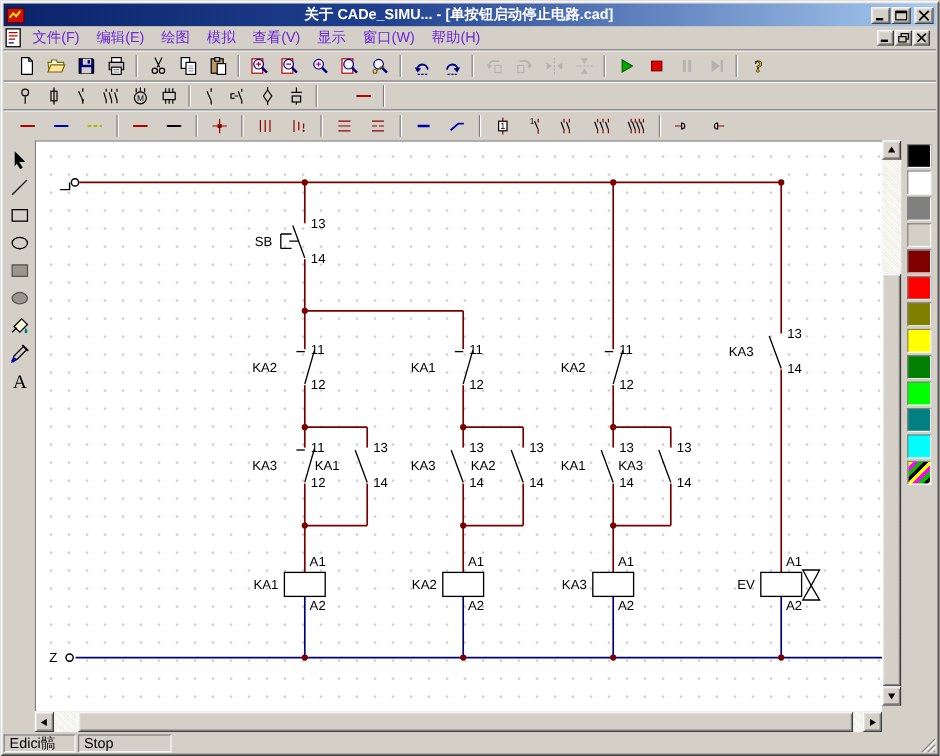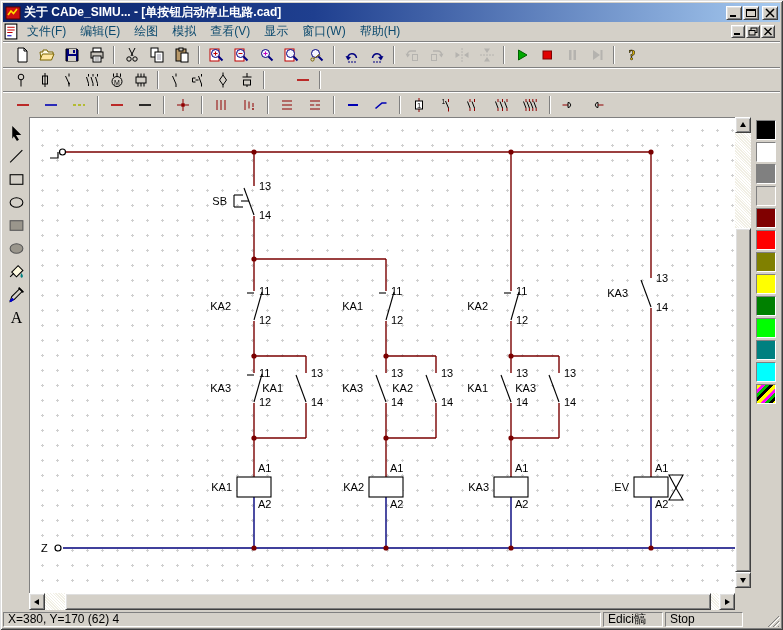--- a/index.html
+++ b/index.html
@@ -3,27 +3,27 @@
 <meta charset="utf-8">
 <style>
   *{margin:0;padding:0;box-sizing:border-box;}
   html,body{width:783px;height:630px;overflow:hidden;}
   body{font-family:"Liberation Sans",sans-serif;background:#d4d0c8;}
   #win{position:relative;width:783px;height:630px;background:#d4d0c8;
        box-shadow:inset 1px 1px 0 #dfdfdf,inset -1px -1px 0 #404040,inset 2px 2px 0 #fff,inset -2px -2px 0 #808080;}
   
   .titlebar{position:absolute;left:3px;top:3px;right:3px;height:19px;
     background:linear-gradient(90deg,#0a246a,#1f3f8f 40%,#a6caf0);display:flex;align-items:center;padding:0 2px;}
-  .titlebar .ttext{color:#fff;font-size:12px;font-weight:bold;margin-left:3px;white-space:nowrap;overflow:hidden;flex:1;}
+  .titlebar .ttext{color:#fff;font-size:12px;font-weight:bold;margin-left:19px;white-space:nowrap;overflow:hidden;flex:1;text-align:center;}
   .b3d{background:#d4d0c8;border:1px solid;border-color:#fff #404040 #404040 #fff;
        box-shadow:inset 1px 1px 0 #dfdfdf,inset -1px -1px 0 #808080;display:flex;align-items:center;justify-content:center;}
   .capbtn{width:16px;height:14px;margin-left:1px;}
   
   .menubar{position:absolute;left:3px;top:22px;right:3px;height:19px;display:flex;align-items:center;font-size:12px;background:#d4d0c8;}
-  .menu-item{padding:2px 7px;white-space:nowrap;color:#0c4a6e;}
+  .menu-item{padding:2px 7px;white-space:nowrap;color:#6d28d9;}
   .childbtns{margin-left:auto;margin-right:5px;display:flex;}
   .childbtn{width:14px;height:13px;margin-left:1px;}
   
   .tbar{position:absolute;left:3px;right:3px;display:flex;align-items:center;padding-left:6px;
         border-top:1px solid #808080;box-shadow:inset 0 1px 0 #fff;background:#d4d0c8;}
   #tb1{top:41px;height:26px;} #tb2{top:67px;height:24px;} #tb3{top:91px;height:26px;}
   .tbbtn{width:25px;height:22px;display:flex;align-items:center;justify-content:center;background:transparent;border:1px solid transparent;}
   #tb2 .tbbtn{width:24px;height:20px;} #tb3 .tbbtn{width:28px;height:22px;}
   .tbbtn.disabled svg{filter:grayscale(1) opacity(.5);}
   .tbsep{width:2px;height:18px;border-left:1px solid #808080;border-right:1px solid #fff;margin:0 4px;}
@@ -759,21 +759,20 @@
         <div class="swatch" style="background: rgb(255, 255, 0);"></div>
         <div class="swatch" style="background: rgb(0, 128, 0);"></div>
         <div class="swatch" style="background: rgb(0, 255, 0);"></div>
         <div class="swatch" style="background: rgb(0, 128, 128);"></div>
         <div class="swatch" style="background: rgb(0, 255, 255);"></div>
         <div class="swatch" style="background: repeating-linear-gradient(135deg, rgb(255, 255, 0) 0px, rgb(255, 255, 0) 3px, rgb(255, 0, 255) 3px, rgb(255, 0, 255) 6px, rgb(0, 192, 0) 6px, rgb(0, 192, 0) 9px, rgb(0, 0, 0) 9px, rgb(0, 0, 0) 12px);"></div>
       </div>
   </div>
 
   <div id="statusbar">
-    <span class="spanel" id="sp-coords">X=380, Y=170 (62) 4</span>
     <span class="spanel" id="sp-mode">Edici髇</span>
     <span class="spanel" id="sp-sim">Stop</span>
     <span id="grip">
         <svg width="16" height="15" viewBox="0 0 16 15">
           <path d="M15 4L4 15M15 9L9 15M15 14l-1 1" stroke="#808080"></path>
           <path d="M16 5L5 16M16 10l-6 6" stroke="#fff"></path>
         </svg>
       </span>
   </div>
 

